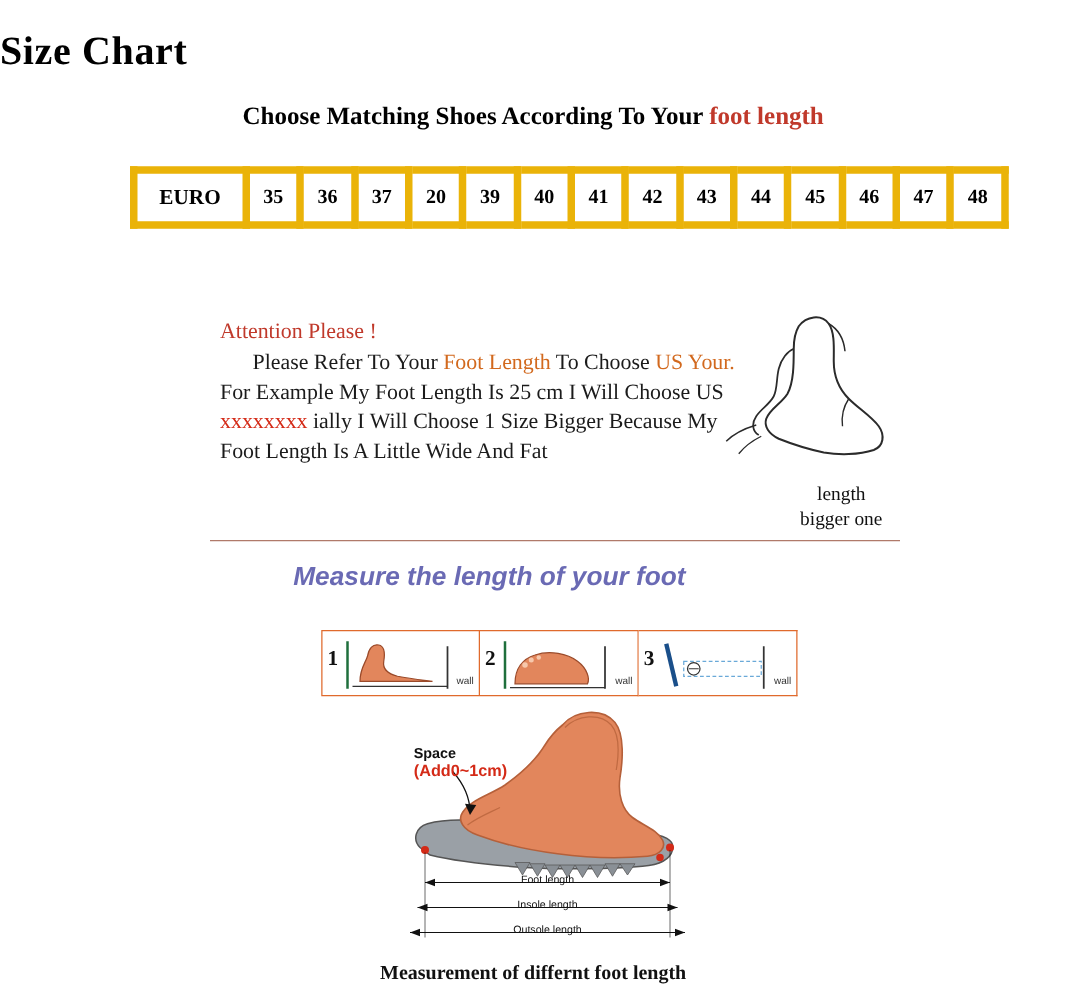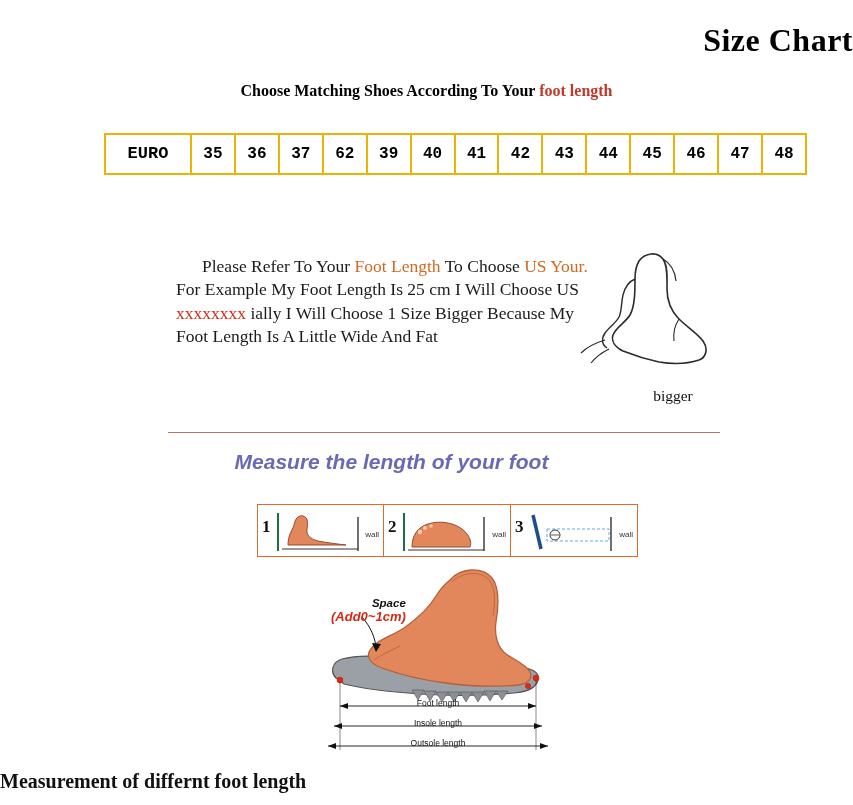--- a/index.html
+++ b/index.html
@@ -8,49 +8,49 @@
     background:#ffffff;
     font-family:"Liberation Serif", serif;
     color:#000;
     position:relative;
     overflow:hidden;
   }
   .page{position:relative;width:853px;height:805px;}
 
   .title{
     position:absolute;top:22px;left:0;width:853px;
-    text-align:right;
+    text-align:left;
     font-family:"Liberation Serif", serif;
     font-weight:bold;
     font-size:32px;
     letter-spacing:0.5px;
   }
   .subtitle{
     position:absolute;top:82px;left:0;width:853px;
     text-align:center;
     font-family:"Liberation Serif", serif;
     font-weight:bold;
-    font-size:16px;
+    font-size:20px;
   }
   .subtitle .accent{color:#c0392b;}
 
   
   .tablewrap{
     position:absolute;top:133px;left:104px;width:703px;
   }
   table.size{
     border-collapse:collapse;
     width:703px;
     table-layout:fixed;
   }
   table.size td{
-    border:2px solid #eab308;
+    border:6px solid #eab308;
     text-align:center;
     vertical-align:middle;
-    font-family:Liberation Mono, monospace;
+    font-family:Liberation Serif, serif;
     font-weight:bold;
     font-size:16px;
     padding:0;
   }
   table.size tr.r1 td{height:38px;}
   table.size tr.r2 td{height:58px;}
   td.rowhead{width:84px;font-size:15px;line-height:1.12;}
   td.rowhead.euro{font-size:17px;}
 
   
@@ -107,52 +107,52 @@
     background:#fff;
   }
   .step + .step{border-left:none;}
   .stepnum{
     position:absolute;left:4px;top:12px;
     font-family:"Liberation Serif", serif;
     font-weight:bold;font-size:17px;
     color:#111;
   }
   .stepwall{
-    position:absolute;right:4px;bottom:17px;
+    position:absolute;right:4px;bottom:7px;
     font-family:"Liberation Sans", sans-serif;
     font-size:8px;color:#333;
   }
   .step svg{position:absolute;left:0;top:0;}
   .space-label{
     position:absolute;
     top:597px;left:331px;
     font-family:"Liberation Sans", sans-serif;
     font-weight:bold;
     font-size:11.5px;
     line-height:1.15;
     color:#111;
-    text-align:right;
-    font-style:italic;
+    text-align:left;
   }
   .space-label .sub{color:#d42a17;font-size:13px;}
 
   .dimlabel{
     position:absolute;
     font-family:"Liberation Sans", sans-serif;
     font-size:8.5px;
     color:#111;
     text-align:center;
     width:160px;
   }
 
   .footer{
     position:absolute;top:770px;left:0;width:853px;
-    font-family:"Liberation Serif", serif;
-    font-weight:bold;
-    font-size:20px;
+    text-align:center;
+    font-family:"Liberation Serif", serif;
+    font-weight:bold;
+    font-size:16px;
     color:#111;
   }
 </style>
 </head>
 <body>
 
 <div class="page">
 
   <div class="title">Size Chart</div>
 
@@ -161,37 +161,38 @@
   </div>
 
   <div class="tablewrap">
     <table class="size">
       <tbody>
           <tr class="r1">
         <td class="rowhead euro">EURO</td>
         <td>35</td>
         <td>36</td>
         <td>37</td>
-        <td>62</td>
+        <td>20</td>
         <td>39</td>
         <td>40</td>
         <td>41</td>
         <td>42</td>
         <td>43</td>
         <td>44</td>
         <td>45</td>
         <td>46</td>
         <td>47</td>
         <td>48</td>
       </tr>
     </tbody>
       </table>
   </div>
 
   <div class="attention">
+    <div class="att-head">Attention Please !</div>
     <div class="att-body">
       <span>Please Refer To Your </span><span class="orange">Foot Length</span><span> To Choose</span>
       <span class="orange">US Your.</span><span> For Example My Foot Length Is 25 cm I</span>
       <span>Will Choose US </span><span class="red">xxxxxxxx</span><span> ially I Will Choose 1 Size</span>
       <span>Bigger Because My Foot Length Is A Little Wide</span>
       <span>And Fat</span>
     </div>
   </div>
 
   <svg class="foot-outline" style="position:absolute;top:245px;left:575px;" width="160" height="140" viewBox="0 0 160 140">
@@ -201,21 +202,22 @@
              C60 61 60 46 60 34 C60 26 61 21 64 16 Z" fill="none" stroke="#2b2b2b" stroke-width="1.6"></path>
     <path d="M60 34 C55 36 50 42 48 50 C46 58 47 66 44 72 C41 78 34 82 30 88
              C26 94 27 100 32 103" fill="none" stroke="#2b2b2b" stroke-width="1.4"></path>
     <path d="M88 14 C95 18 100 26 101 36" fill="none" stroke="#2b2b2b" stroke-width="1.2"></path>
     <path d="M104 74 C100 80 98 88 99 96" fill="none" stroke="#2b2b2b" stroke-width="1.1"></path>
     <path d="M30 95 C20 98 12 102 6 108" fill="none" stroke="#2b2b2b" stroke-width="1.2"></path>
     <path d="M34 104 C26 108 20 113 16 118" fill="none" stroke="#2b2b2b" stroke-width="1.1"></path>
   </svg>
 
   <div class="choosebigger">
-    <div>bigger</div>
+    <div>length</div>
+    <div>bigger one</div>
   </div>
 
   <div class="divider"></div>
 
   <div class="measure-title">Measure the length of your foot</div>
 
   <div class="steps">
 
     <div class="step">
       <span class="stepnum">1</span>

